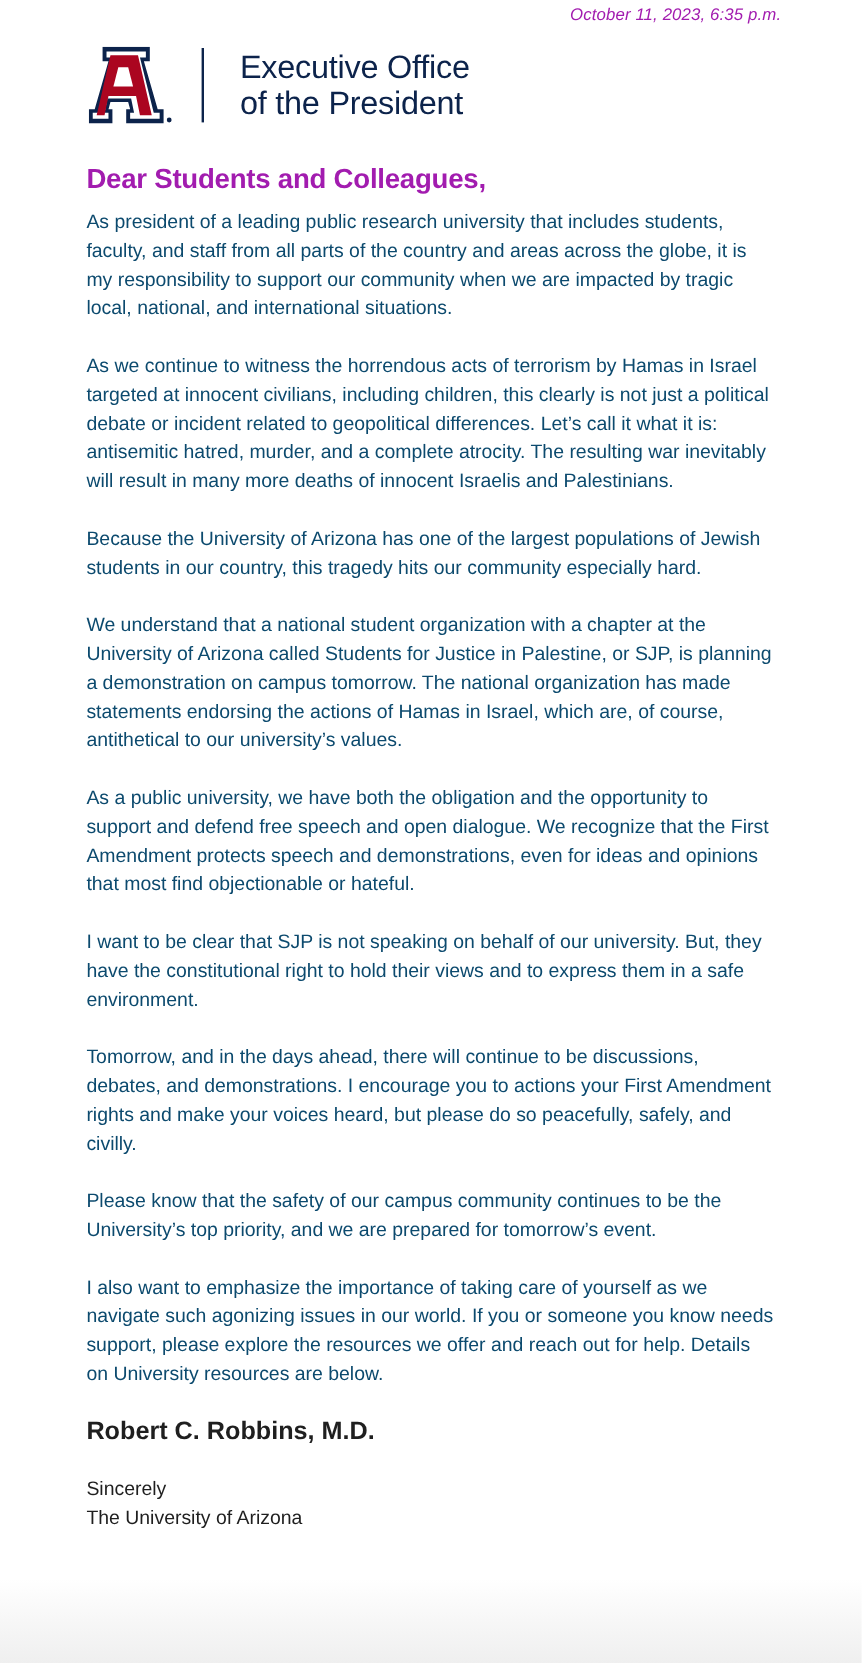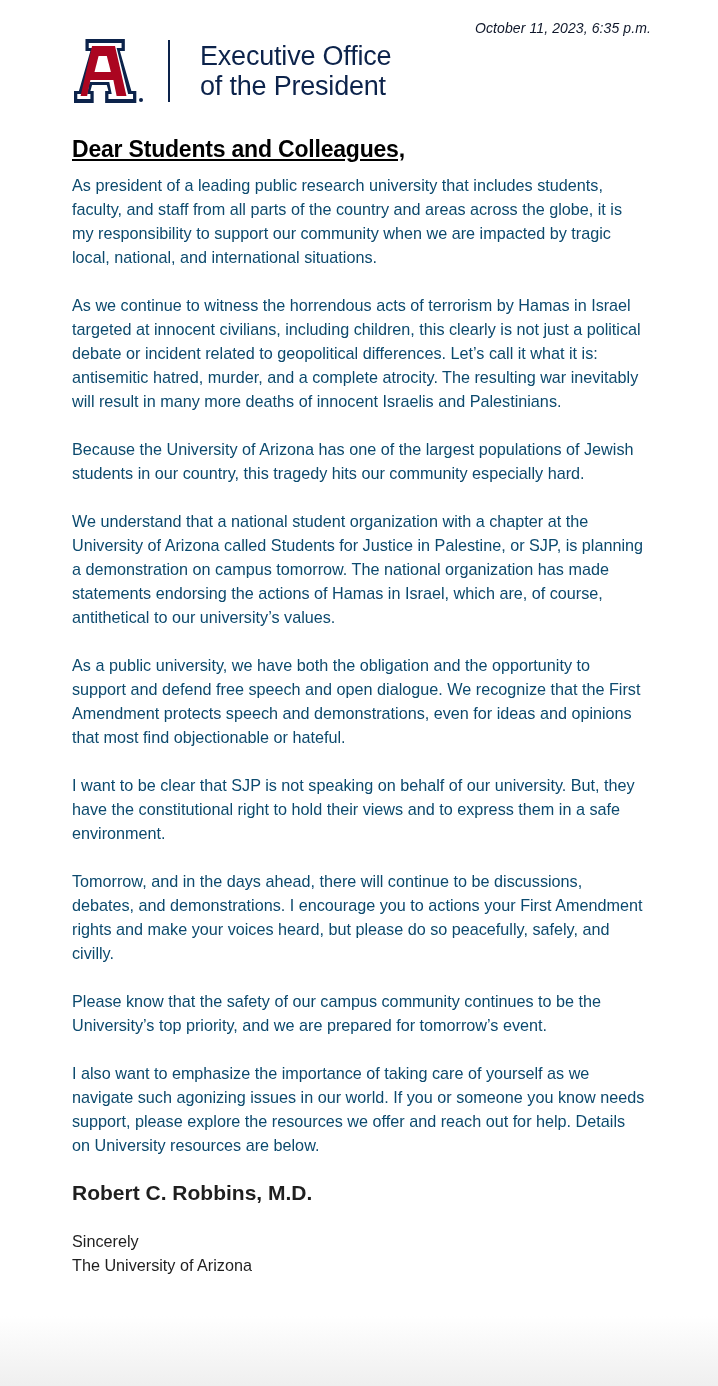--- a/index.html
+++ b/index.html
@@ -21,23 +21,22 @@
       height: 70px;
       background: linear-gradient(to bottom, rgba(240,240,240,0) 0%, #efefef 100%);
       pointer-events: none;
     }
     .timestamp {
       position: absolute;
       top: 4px;
       right: 67px;
       font-size: 14px;
       font-style: italic;
-      color: #0f172a;
+      color: #a21caf;
       letter-spacing: 0.1px;
-      margin-top: 16px;
     }
     .header {
       position: absolute;
       top: 38px;
       left: 74px;
       display: flex;
       align-items: center;
       height: 66px;
       gap: 16px;
     }
@@ -62,27 +61,26 @@
       letter-spacing: -0.2px;
     }
     .office-title div { white-space: nowrap; }
     .content {
       position: absolute;
       top: 133px;
       left: 72px;
       width: 575px;
     }
     .greeting {
-      color: #000000;
+      color: #a21caf;
       font-weight: bold;
       font-size: 23px;
       line-height: 32px;
       margin: 0 0 8px 0;
       letter-spacing: -0.2px;
-      text-decoration: underline;
     }
     .para {
       font-size: 16.2px;
       line-height: 24px;
       margin: 0 0 24px 0;
       color: #0c4a6e;
     }
     .signoff { margin-bottom: 24px; font-size: 16.2px; line-height: 24px; }
     .signer { font-weight: bold; font-size: 21px; line-height: 24px; margin-bottom: 24px; }
     .sig-line { font-size: 16.2px; line-height: 24px; }

